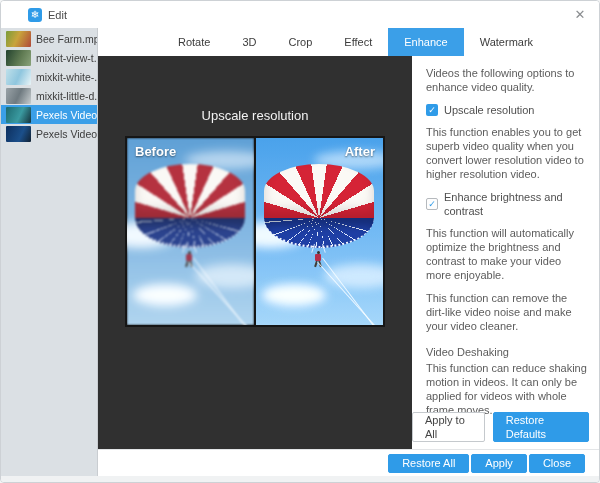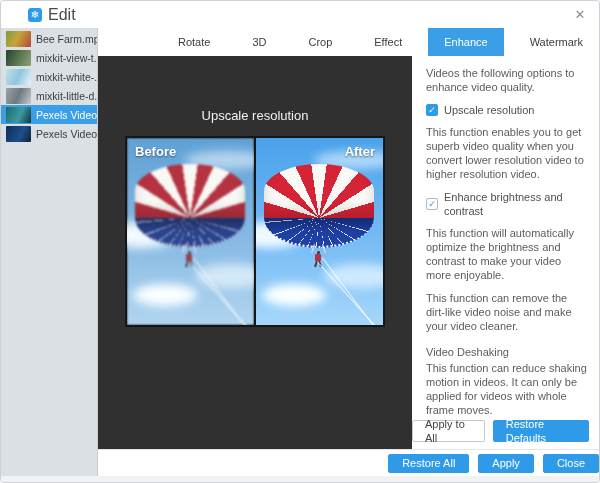--- a/index.html
+++ b/index.html
@@ -6,39 +6,39 @@
   html,body { background:#f4f5f6; }
   body { font-family: "Liberation Sans", "DejaVu Sans", sans-serif; }
   .window {
     width: 600px; height: 483px; background:#fff;
     border:1px solid #cdd1d5; border-radius:4px; overflow:hidden;
     display:flex; flex-direction:column; position:relative;
   }
   
   .titlebar { height:27px; display:flex; align-items:center; padding:0 10px 0 27px; background:#fff; flex:0 0 auto; }
   .app-icon { width:14px; height:14px; background:#2f9be8; border-radius:3px; color:#fff; font-size:10px; line-height:14px; text-align:center; margin-right:6px; }
-  .win-title { font-size:16px; color:#4a4a4a; }
+  .win-title { font-size:11px; color:#4a4a4a; }
   .close-btn { margin-left:auto; color:#8a8d90; font-size:13px; width:18px; text-align:center; cursor:pointer; }
   
   .body-row { flex:1 1 auto; display:flex; min-height:0; }
   .sidebar { width:97px; background:#dbe0e4; flex:0 0 auto; padding-top:1px; border-right:1px solid #c9cdd1; }
   .file-row { height:19px; display:flex; align-items:center; padding-left:5px; cursor:pointer; }
   .file-row.selected { background:#3b9fe8; }
   .thumb { width:25px; height:16px; flex:0 0 auto; margin-right:5px; border-radius:1px; }
   .t0 { background:linear-gradient(115deg,#7a9c3a,#c8a43c 45%,#b04838); }
   .t1 { background:linear-gradient(115deg,#23422e,#5f7a52 55%,#8aa37a); }
   .t2 { background:linear-gradient(115deg,#bfe0ea,#8fc6de 50%,#e8f4f7); }
   .t3 { background:linear-gradient(115deg,#9aa3a8,#6f7a80 50%,#c6ccce); }
   .t4 { background:linear-gradient(115deg,#1d6a70,#3a9aa0 55%,#14323c); }
   .t5 { background:linear-gradient(115deg,#0d2f5e,#1b4f8a 60%,#112233); }
   .file-name { font-size:10.5px; color:#3c3c3c; white-space:nowrap; overflow:hidden; }
   .file-row.selected .file-name { color:#fff; }
   .main-col { flex:1 1 auto; display:flex; flex-direction:column; min-width:0; }
   
-  .tabbar { height:28px; display:flex; align-items:stretch; padding-left:64px; background:#fff; flex:0 0 auto;justify-content:space-between; }
+  .tabbar { height:28px; display:flex; align-items:stretch; padding-left:64px; background:#fff; flex:0 0 auto; }
   .tab { font-size:11px; color:#3c3c3c; padding:0 16px; display:flex; align-items:center; cursor:pointer; }
   .tab.active { background:#3b9fe8; color:#fff; }
   
   .content-row { flex:1 1 auto; display:flex; min-height:0; }
   .preview { flex:1 1 auto; background:#303030; padding-top:52px; position:relative; }
   .preview-title { color:#f2f2f2; font-size:13px; text-align:center; margin-bottom:13px; }
   .pair { width:260px; margin:0 auto; display:flex; gap:2px; background:#161616; border:2px solid #161616; }
   .half { width:127px; height:187px; position:relative; overflow:hidden; flex:0 0 auto; }
   .scene { position:absolute; inset:0; background:linear-gradient(#549fdd,#7db8e8 55%,#a8d2f0); }
   .half.before .scene { filter: blur(0.8px) saturate(0.85) brightness(1.02); }
@@ -80,25 +80,25 @@
   .rpanel p { margin-bottom:9px; }
   .opt-row { display:flex; align-items:center; margin:9px 0 8px; cursor:pointer; }
   .cbx { width:12px; height:12px; border-radius:2px; margin-right:6px; flex:0 0 auto; font-size:9px; line-height:12px; text-align:center; }
   .cbx.filled { background:#2f9be8; color:#fff; }
   .cbx.light { background:#fdfdfd; border:1px solid #b5b9bd; color:#2f9be8; line-height:10px; }
   .cbx::before { content:"✓"; }
   .opt-label { color:#4f4f4f; }
   .section-title { color:#5c5c5c; margin:12px 0 2px; }
   .learn-more { display:block; text-align:right; color:#2e9be6; text-decoration:underline; margin-top:8px; cursor:pointer; }
   .rpanel-btns { position:absolute; right:10px; bottom:7px; display:flex; gap:8px; }
-  .btn { font-size:11px; height:22px; padding:1px 12px; border-radius:2px; display:flex; align-items:center; cursor:pointer; }
+  .btn { font-size:11px; height:30px; padding:1px 12px; border-radius:2px; display:flex; align-items:center; cursor:pointer; }
   .btn.white { background:#fff; border:1px solid #c5c9cd; color:#444; }
   .btn.blue { background:#2f9be8; color:#fff; border:1px solid #2f9be8; }
   
-  .footer { height:27px; flex:0 0 auto; background:#fff; border-top:1px solid #e3e5e7; display:flex; align-items:center; justify-content:flex-end; gap:9px; }
+  .footer { height:27px; flex:0 0 auto; background:#fff; border-top:1px solid #e3e5e7; display:flex; align-items:center; justify-content:flex-end; gap:2px; padding-right:14px; }
   .btn.small { height:19px; padding:0 13px; }
   .bottom-strip { height:6px; background:#f0f2f3; flex:0 0 auto; }
 </style>
 </head>
 <body>
 
 <div class="window">
 
   <div class="titlebar">
     <div class="app-icon">❄</div>

